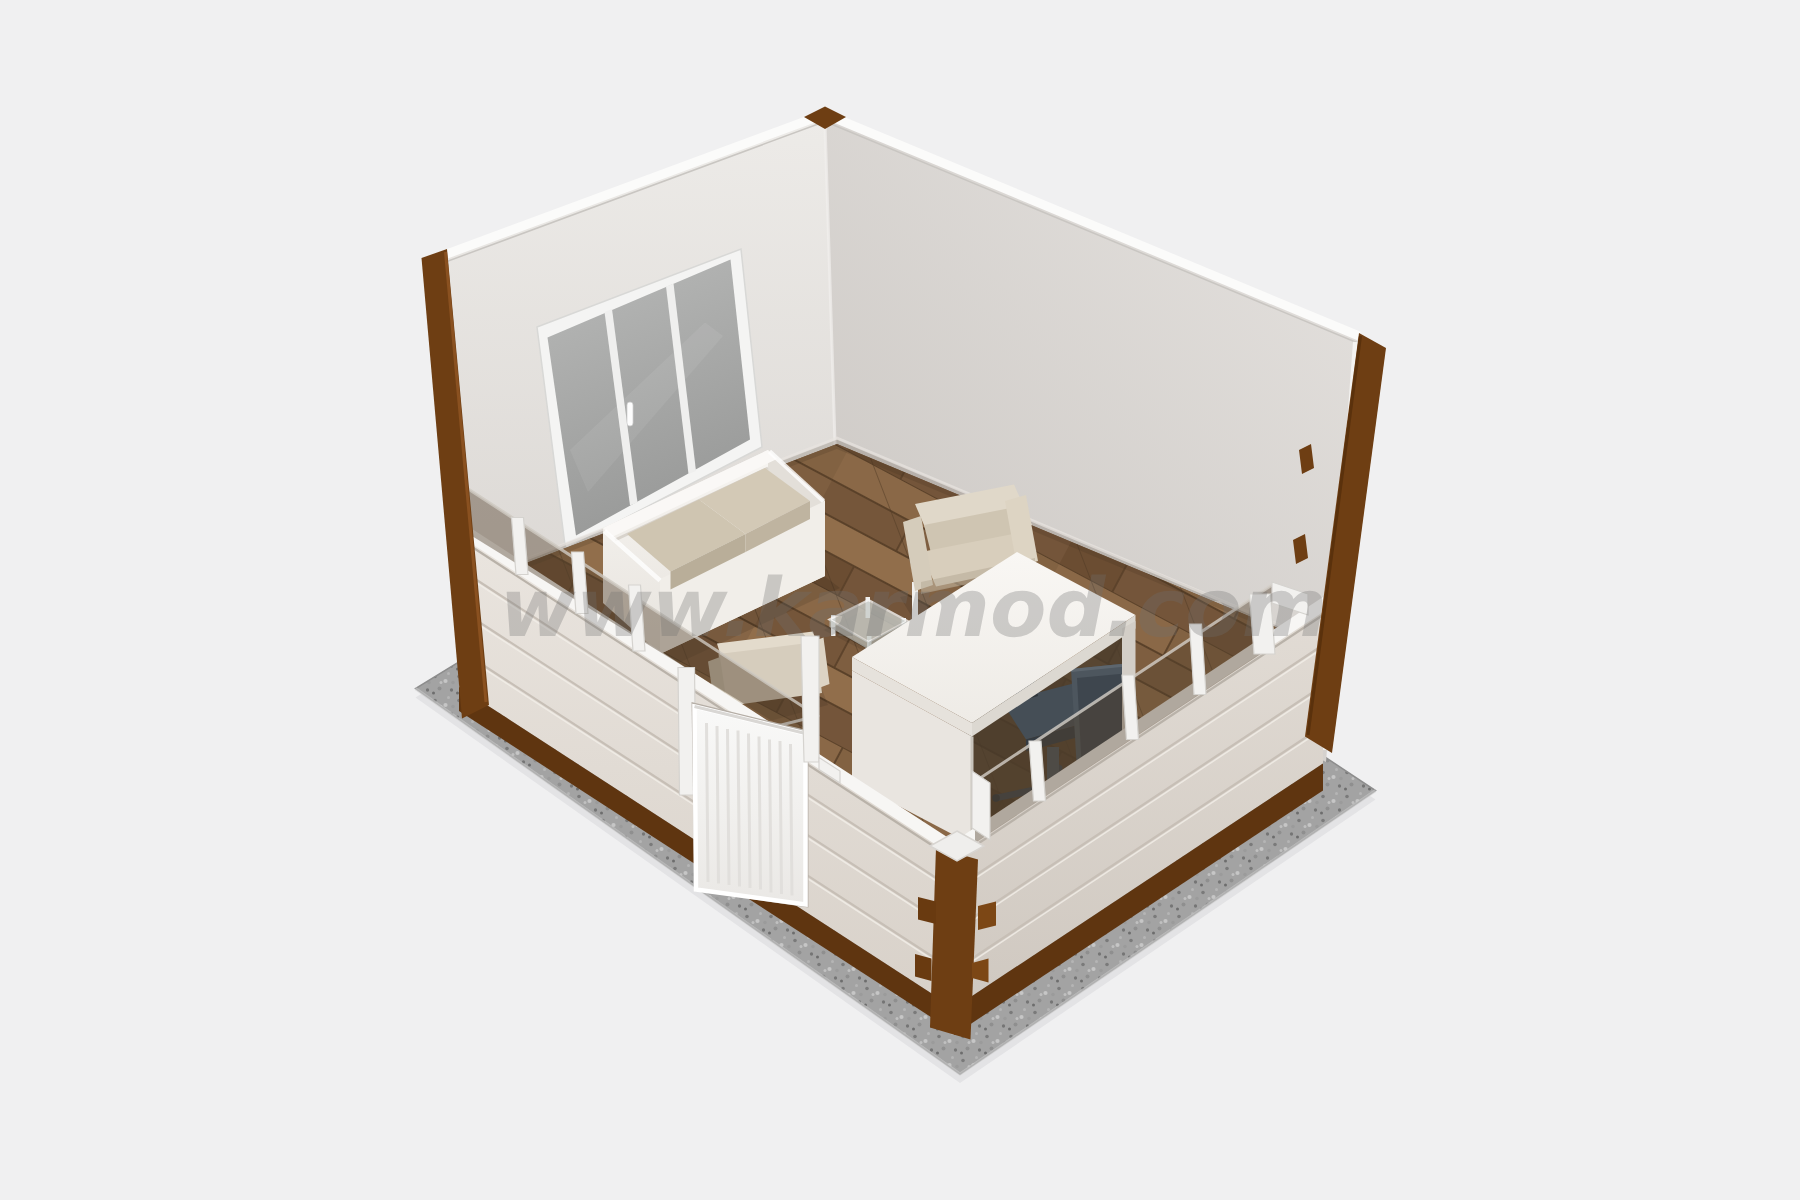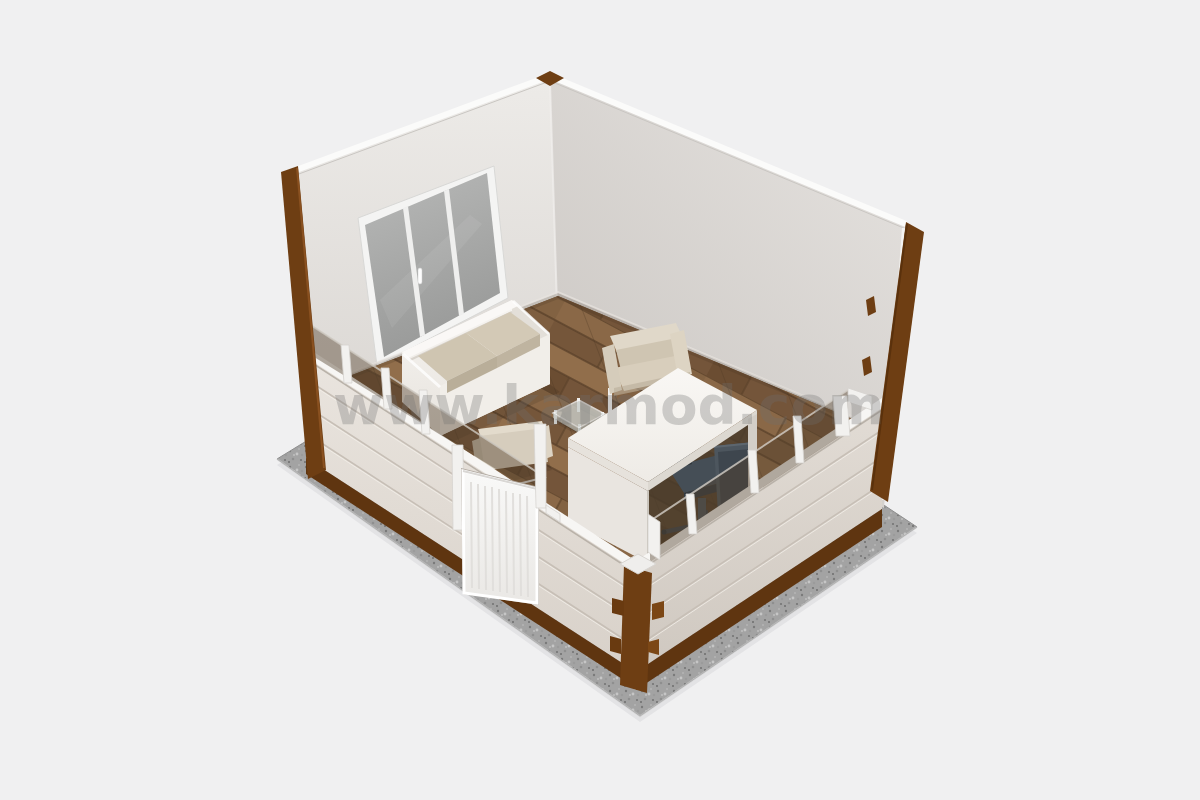--- a/index.html
+++ b/index.html
@@ -1,16 +1,16 @@
 <!DOCTYPE html>
 <html style="--background: #f0f0f1; --wall-left: #e3dfdb; --wall-right: #d9d5d1; --panel: #e4dfd8; --frame-brown: #6e3e13; --skirt-brown: #5f3510; --floor: #7d5c3e; --gravel: #a3a3a3; --window-glass: #a9aaa9; --tint-glass: #54402c; --sofa: #f3f1ed; --cushion: #cfc5b1; --desk: #f6f4f1; --armchair: #d6cdbd; --office-chair: #4a535b; --door: #f6f6f5; --watermark: #6f6f6f;"><head>
 <meta charset="utf-8">
 <style>
   html,body{margin:0;padding:0;background:#f0f0f1;}
-  .stage{position:relative;width:1066px;height:800px;overflow:hidden;background:var(--background,#f0f0f1);font-family:"DejaVu Sans",sans-serif;}
+  .stage{position:relative;width:1066px;height:800px;overflow:hidden;background:var(--background,#f0f0f1);font-family:"DejaVu Sans",sans-serif;font-style:italic;}
   svg{display:block}
   .brown{fill:var(--frame-brown,#6e3e13)}
   .brown-dark{fill:var(--skirt-brown,#5f3510)}
   .rail{fill:#f7f6f4}
   .jamb{fill:#f2f1ef;stroke:#d5d3cf;stroke-width:0.8}
   .glassband{fill:var(--tint-glass,#54402c);opacity:0.43}
   .groove{stroke:#c7bfb6;stroke-width:1.5;fill:none}
   .groove-hi{stroke:#f3efe9;stroke-width:1;fill:none;opacity:0.8}
   .wm{font-family:"DejaVu Sans",sans-serif;font-weight:bold;font-size:54px;fill:var(--watermark,#6f6f6f);opacity:0.30}
 </style>

